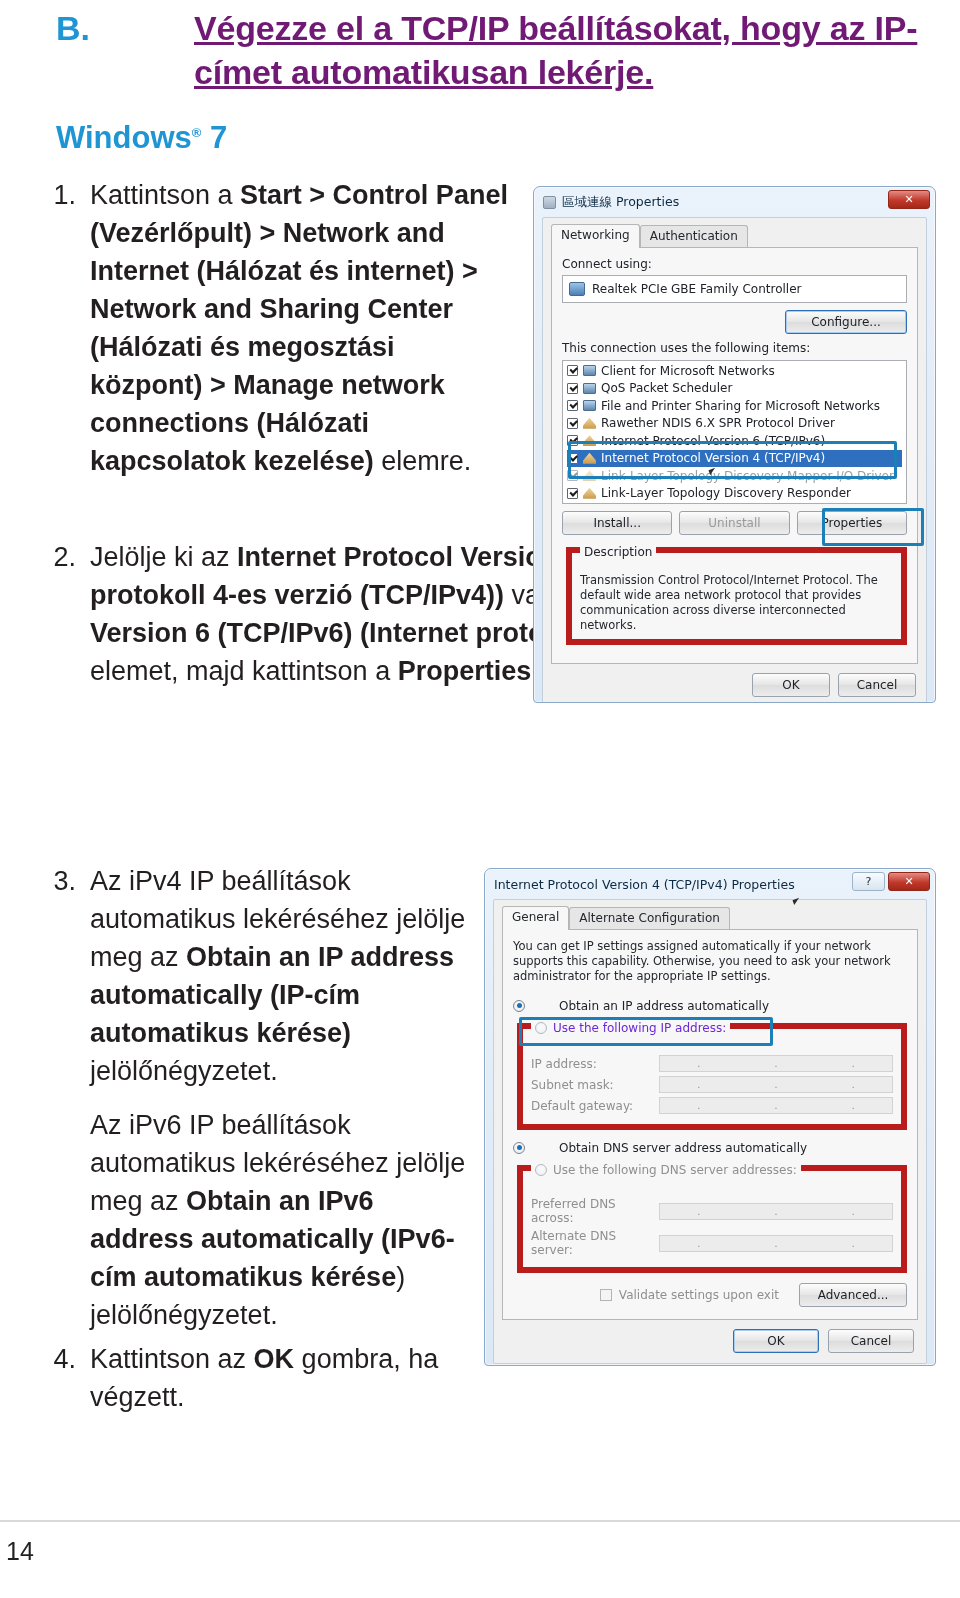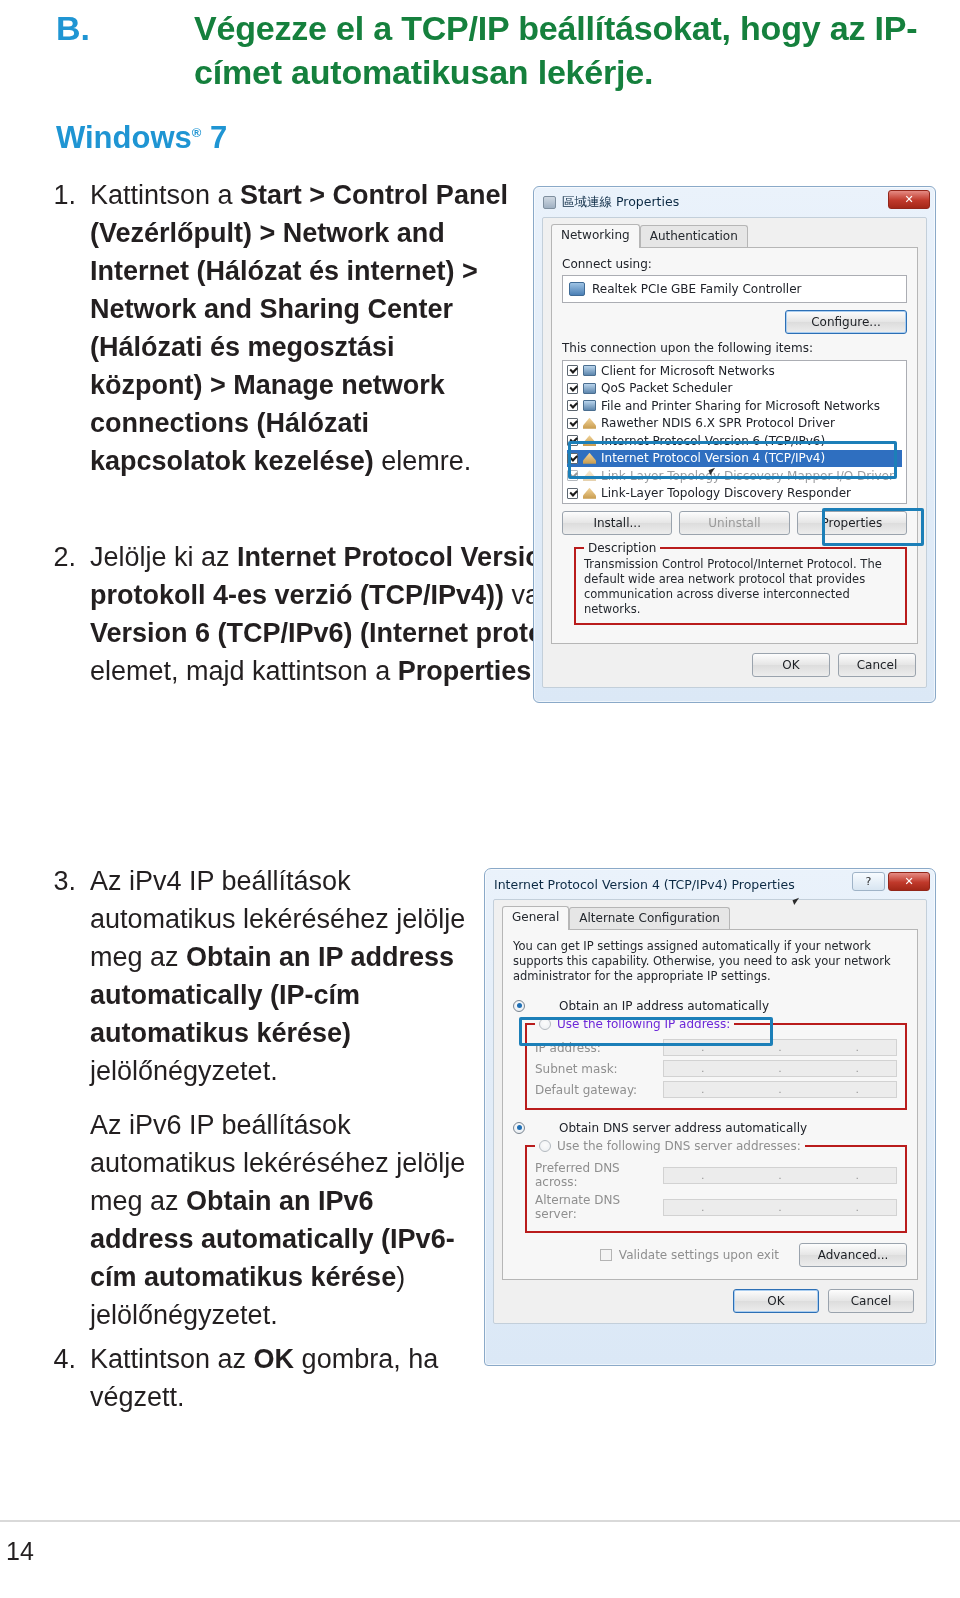--- a/index.html
+++ b/index.html
@@ -17,22 +17,23 @@
   #page { position:relative; width:960px; height:1598px; }
 
   
   .head-block { position:absolute; left:56px; top:6px; width:880px; }
   .head-row { display:flex; align-items:flex-start; }
   .head-letter {
     color:#1f95d3; font-weight:bold; font-size:34px; line-height:44px;
     width:138px; flex:0 0 138px;
   }
   .head-title {
-    color:#15803d; font-weight:bold; font-size:34px; line-height:44px;
+    color:#701a75; font-weight:bold; font-size:34px; line-height:44px;
     letter-spacing:-0.2px;
+    text-decoration:underline;
   }
   .os-line {
     position:absolute; left:56px; top:114px;
     color:#1f95d3; font-weight:bold; font-size:31px; line-height:38px;
   }
   .os-line sup { font-size:13px; vertical-align:super; font-weight:bold; }
 
   
   .step { display:flex; align-items:flex-start; }
   .step-num {
@@ -144,21 +145,21 @@
   }
   .li.sel { background:#2f6fc0; color:#ffffff; }
   .li.faded { opacity:.45; }
 
   .hl-box {
     position:absolute; border:3px solid #1c7fb8; border-radius:2px;
     pointer-events:none;
   }
 
   .grp {
-    border:2px solid #b91c1c; margin:0 0 6px 12px; padding:8px 8px 6px 8px;
+    border:6px solid #b91c1c; margin:0 0 6px 4px; padding:20px 8px 6px 8px;
     position:relative;
   }
   .grp-cap {
     position:absolute; top:-8px; left:8px; background:#f7f7f7;
     padding:0 4px; font-size:12px; color:#20232a;
   }
   .desc-txt { font-size:11.5px; line-height:15px; color:#24282e; }
 
   .radio {
     width:12px;height:12px;flex:0 0 12px;margin-right:6px;border-radius:50%;
@@ -227,21 +228,21 @@
       <div><span>Az iPv4 IP beállítások automatikus lekéréséhez jelölje meg az </span><b>Obtain an IP address automatically (IP-cím automatikus kérése)</b><span> jelölőnégyzetet.</span></div>
       <div class="sub-para"><span>Az iPv6 IP beállítások automatikus lekéréséhez jelölje meg az </span><b>Obtain an IPv6 address automatically (IPv6-cím automatikus kérése</b><span>) jelölőnégyzetet.</span></div>
     </div>
   </div>
 
   <div id="step4" class="step">
     <div class="step-num">4.</div>
     <div class="step-body"><span>Kattintson az </span><b>OK</b><span> gombra, ha végzett.</span></div>
   </div>
 
-  <div class="dlg" id="dlg1" style="left:533px; top:186px; width:403px; height:517px;border-radius:6px;">
+  <div class="dlg" id="dlg1" style="left:533px; top:186px; width:403px; height:517px;">
 
     <div class="dlg-title">
       <span class="nic-ico"></span>
       <span>區域連線 Properties</span>
       <div class="title-btns">
         <div class="tb close">✕</div>
       </div>
     </div>
 
     <div class="dlg-inner">
@@ -254,21 +255,21 @@
         <div class="lbl">Connect using:</div>
         <div class="field">
           <span class="adapt-ico"></span>
           <span>Realtek PCIe GBE Family Controller</span>
         </div>
 
         <div class="right" style="margin-top:7px;">
           <span class="btn primary" style="width:122px;">Configure...</span>
         </div>
 
-        <div class="lbl" style="margin-top:7px;">This connection upon the following items:</div>
+        <div class="lbl" style="margin-top:7px;">This connection uses the following items:</div>
 
         <div class="listbox" id="d1-list">
             <div class="li">
               <span class="cb"></span>
               <span class="ico-client"></span>
               <span>Client for Microsoft Networks</span>
             </div>
             <div class="li">
               <span class="cb"></span>
               <span class="ico-client"></span>

